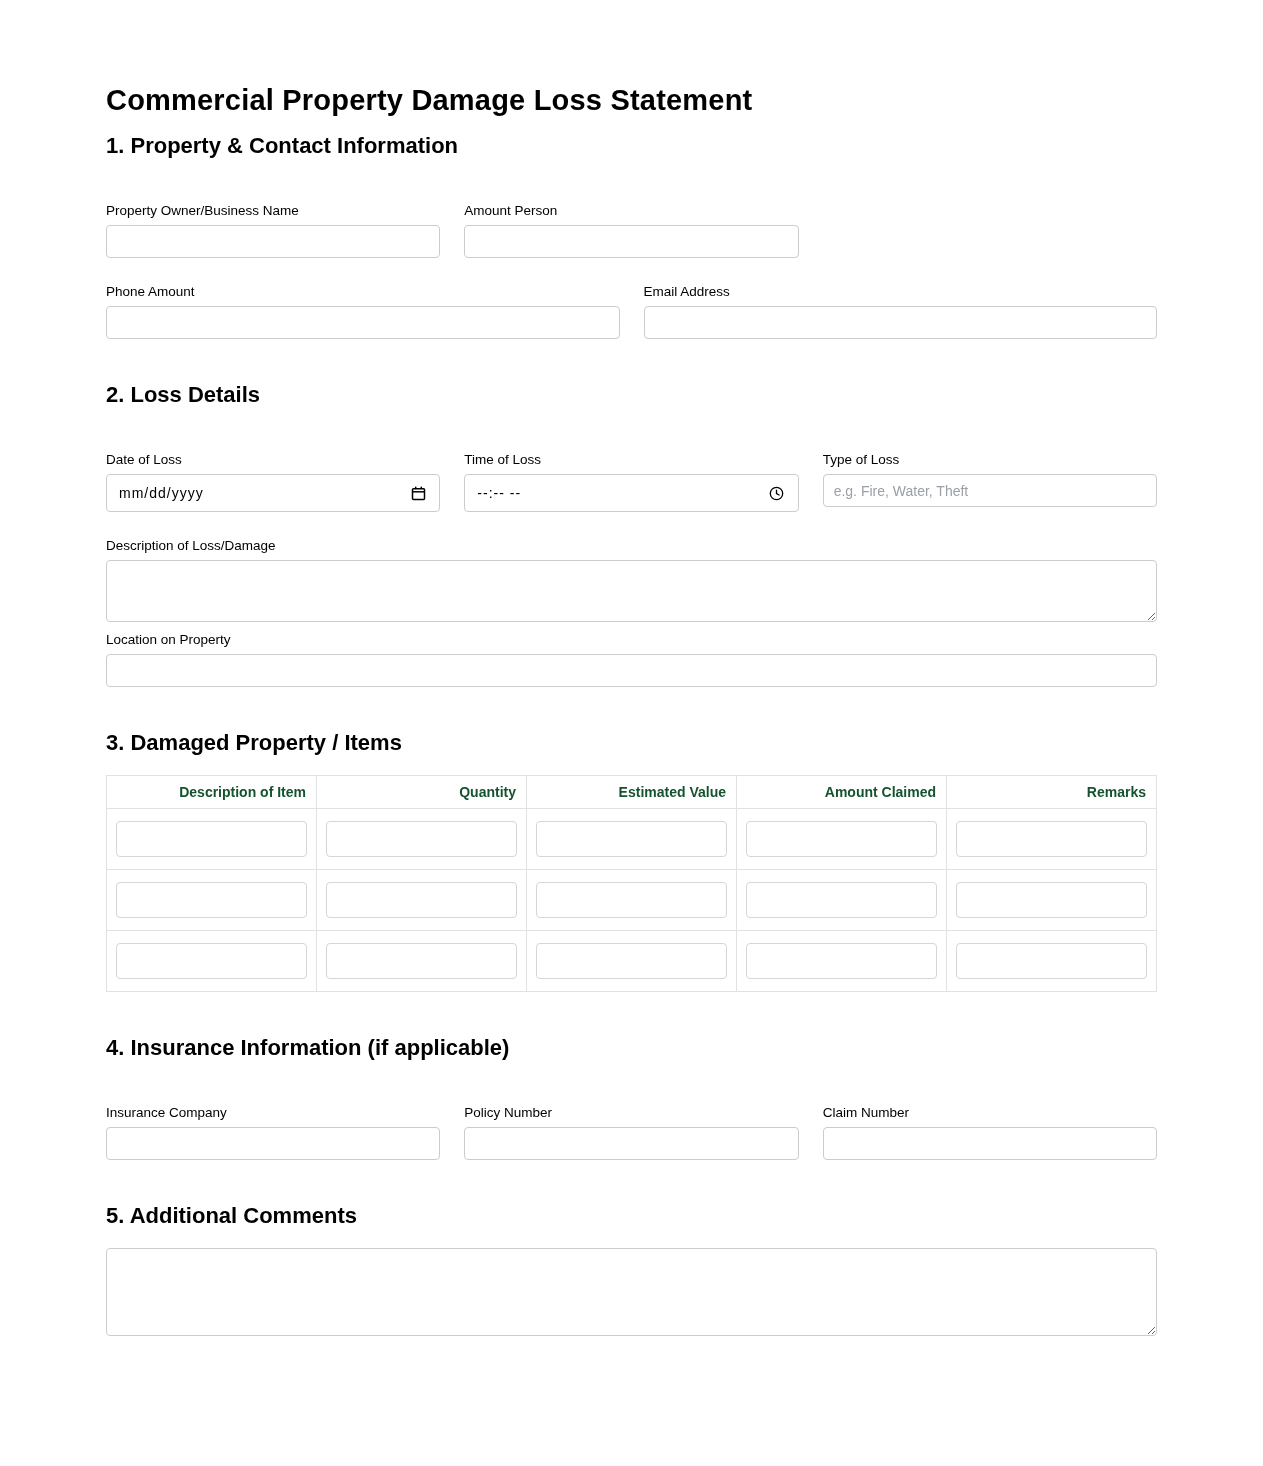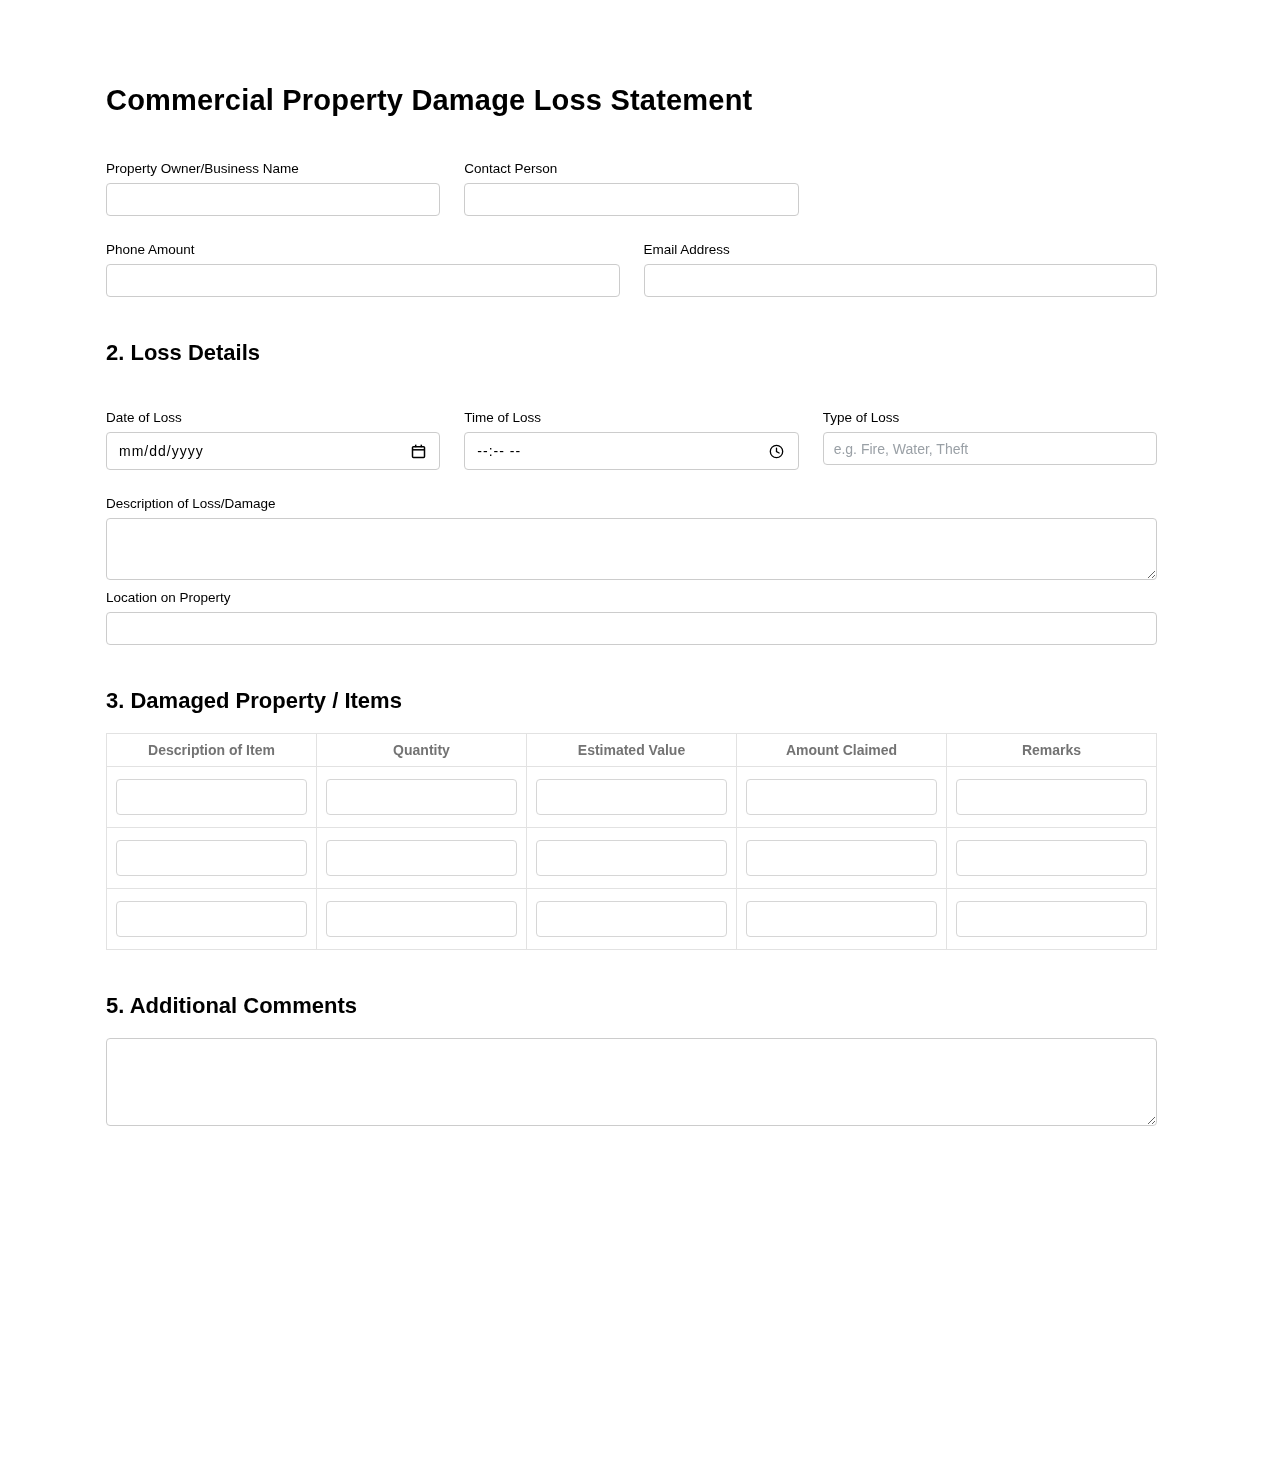--- a/index.html
+++ b/index.html
@@ -101,25 +101,25 @@
 
   .field-location { margin-bottom: 0; }
 
   table {
     width: 100%;
     border-collapse: collapse;
     table-layout: fixed;
   }
   th, td { border: 1px solid #e2e2e2; }
   th {
-    text-align: center;
+    text-align: right;
     font-size: 14px;
     font-weight: 700;
     padding: 8px 10px;
-    color: #737373;
+    color: #14532d;
     background: #ffffff;
   }
   td { padding: 12px 9px; background: #ffffff; }
   td .cell-input {
     width: 100%;
     height: 36px;
     border: 1px solid #d6d6d6;
     border-radius: 4px;
     background: #ffffff;
     padding: 0 8px;
@@ -129,27 +129,28 @@
   }
 </style>
 </head>
 <body>
 
 <div class="container">
 
   <h1>Commercial Property Damage Loss Statement</h1>
 
   <section class="first">
+    <h2>1. Property &amp; Contact Information</h2>
     <div class="grid cols-3">
       <div class="field">
         <label>Property Owner/Business Name</label>
         <input type="text" class="text-input" style="">
       </div>
       <div class="field">
-        <label>Contact Person</label>
+        <label>Amount Person</label>
         <input type="text" class="text-input" style="">
       </div>
     </div>
     <div class="grid cols-2">
       <div class="field">
         <label>Phone Amount</label>
         <input type="text" class="text-input" style="">
       </div>
       <div class="field">
         <label>Email Address</label>
@@ -233,19 +234,36 @@
           <td><input type="text" class="cell-input" style=""></td>
           <td><input type="text" class="cell-input" style=""></td>
           <td><input type="text" class="cell-input" style=""></td>
           <td><input type="text" class="cell-input" style=""></td>
           <td><input type="text" class="cell-input" style=""></td>
         </tr>
       </tbody>
     </table>
   </section>
 
+  <section>
+    <h2>4. Insurance Information (if applicable)</h2>
+    <div class="grid cols-3" style="margin-bottom:0;">
+      <div class="field">
+        <label>Insurance Company</label>
+        <input type="text" class="text-input" style="">
+      </div>
+      <div class="field">
+        <label>Policy Number</label>
+        <input type="text" class="text-input" style="">
+      </div>
+      <div class="field">
+        <label>Claim Number</label>
+        <input type="text" class="text-input" style="">
+      </div>
+    </div>
+  </section>
 
   <section>
     <h2>5. Additional Comments</h2>
     <textarea class="textarea-comments" style=""></textarea>
   </section>
 
 </div>
 
 </body></html>

